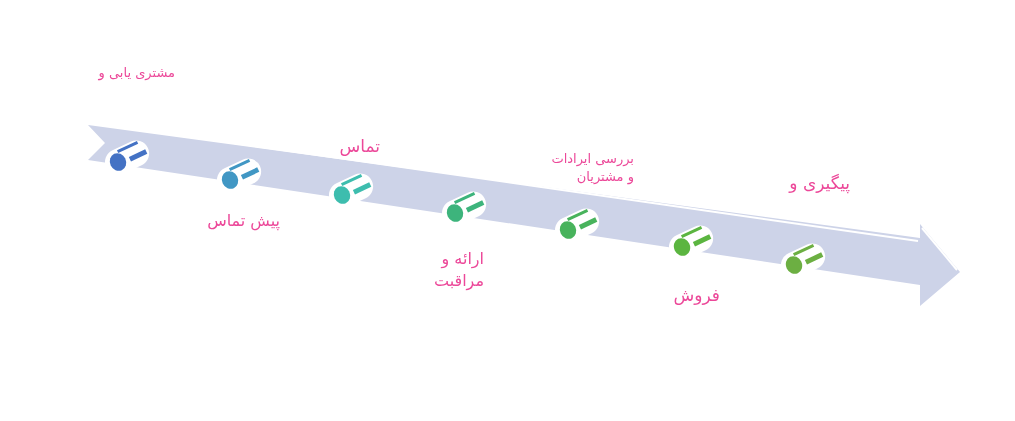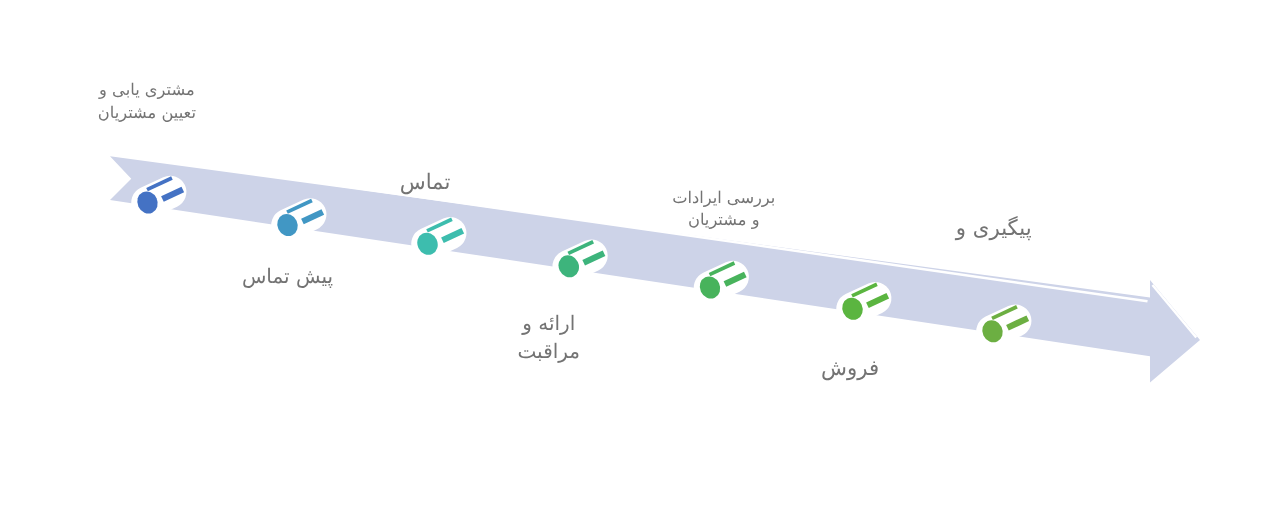--- a/index.html
+++ b/index.html
@@ -1,19 +1,19 @@
 <!DOCTYPE html>
 <html><head>
 <meta charset="utf-8">
 <style>
   html, body { margin: 0; padding: 0; background: #ffffff; }
   body { width: 1015px; height: 421px; position: relative; overflow: hidden;
          font-family: "DejaVu Sans", sans-serif; }
   #canvas { position: absolute; left: 0; top: 0; }
-  .label { position: absolute; direction: rtl; text-align: center; color: #737373;
+  .label { position: absolute; direction: rtl; color: #ec4899;
            font-family: "DejaVu Sans", sans-serif; white-space: nowrap; line-height: 1.35; }
   .label span { display: block; }
   .sm { font-size: 13px; }
   .md { font-size: 16px; }
   .lg { font-size: 17px; }
 </style>
 </head>
 <body>
 
 <svg id="canvas" width="1015" height="421" viewBox="0 0 1015 421">
@@ -63,21 +63,20 @@
         <rect x="-13" y="-13" width="46" height="26" rx="13" fill="#ffffff"></rect>
         <ellipse cx="0" cy="0" rx="8" ry="9" fill="#6CAF42"></ellipse>
         <rect x="4" y="-11" width="22" height="3" fill="#6CAF42"></rect>
         <rect x="12" y="0" width="18" height="5" fill="#6CAF42"></rect>
       </g>
     </g>
 </svg>
 
 <div class="label sm" style="left:60px; top:64px; width:115px;">
   <span>مشتری یابی و</span>
-  <span>تعیین مشتریان</span>
 </div>
 <div class="label md" style="left:180px; top:210px; width:100px;">
   <span>پیش تماس</span>
 </div>
 <div class="label lg" style="left:300px; top:135px; width:80px;">
   <span>تماس</span>
 </div>
 <div class="label md" style="left:394px; top:248px; width:90px;">
   <span>ارائه و</span>
   <span>مراقبت</span>

